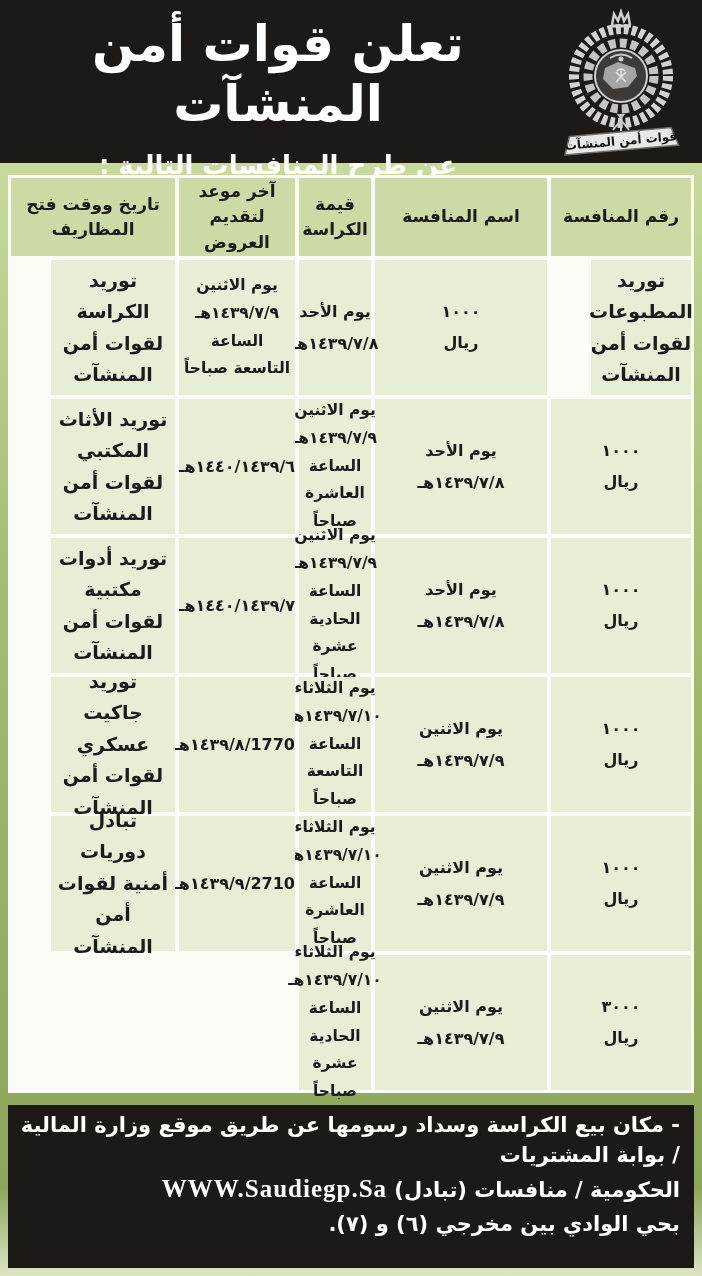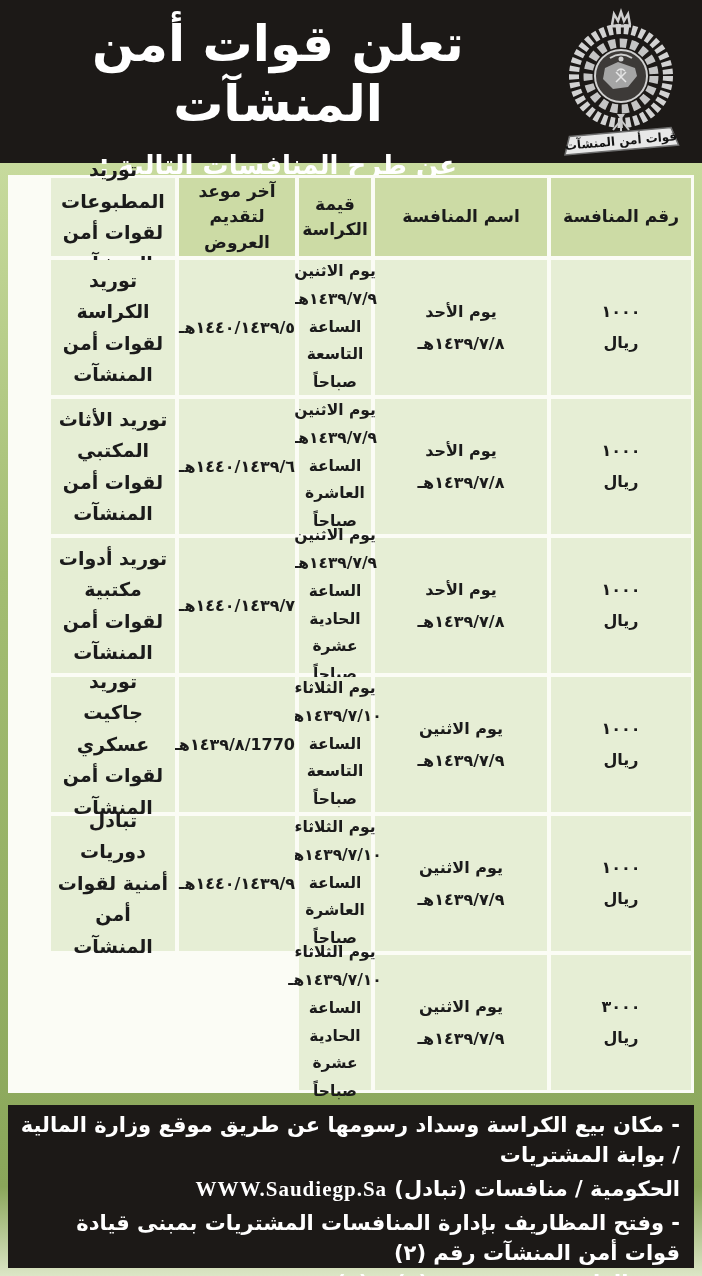--- a/index.html
+++ b/index.html
@@ -49,21 +49,21 @@
   .c-deadline{font-size:16px;line-height:2.0;}
   .c-open{font-size:15.5px;line-height:1.8;}
   
   .bottom-banner{
     position:absolute;top:1105px;right:8px;width:686px;height:163px;
     background:var(--banner-black);color:var(--text-white);
     padding:5px 14px 0 10px;font-weight:bold;
   }
   .f-line{font-size:21px;line-height:30px;text-align:right;}
   .f-line2{line-height:38px;}
-  .website{font-family:"Liberation Serif",serif;font-size:21px;letter-spacing:1px;}
+  .website{font-family:"Liberation Serif",serif;font-size:25px;letter-spacing:1px;}
 </style>
 </head>
 <body>
 
 <div class="ad">
 
   <div class="top-banner">
     <div class="logo-wrap">
       <svg width="130" height="150" viewBox="0 0 130 150">
 
@@ -107,32 +107,33 @@
   </div>
 
   <div class="tender-table">
 
     <div class="cell hdr">رقم المنافسة</div>
     <div class="cell hdr">اسم المنافسة</div>
     <div class="cell hdr">قيمة
 الكراسة</div>
     <div class="cell hdr">آخر موعد
 لتقديم العروض</div>
+    <div class="cell hdr">تاريخ ووقت فتح
+المظاريف</div>
 
     <div class="cell c-name">توريد المطبوعات لقوات أمن المنشآت</div>
     <div class="cell c-price">١٠٠٠
 ريال</div>
     <div class="cell c-deadline">يوم الأحد
 ١٤٣٩/٧/٨هـ</div>
     <div class="cell c-open">يوم الاثنين
 ١٤٣٩/٧/٩هـ
 الساعة
 التاسعة صباحاً</div>
 
-    <div class="cell c-num">١٤٤٠/١٤٣٩/٥هـ</div>
     <div class="cell c-name">توريد الكراسة لقوات أمن المنشآت</div>
     <div class="cell c-price">١٠٠٠
 ريال</div>
     <div class="cell c-deadline">يوم الأحد
 ١٤٣٩/٧/٨هـ</div>
     <div class="cell c-open">يوم الاثنين
 ١٤٣٩/٧/٩هـ
 الساعة
 العاشرة صباحاً</div>
 
@@ -162,35 +163,34 @@
     <div class="cell c-name">توريد جاكيت عسكري لقوات أمن المنشآت</div>
     <div class="cell c-price">١٠٠٠
 ريال</div>
     <div class="cell c-deadline">يوم الاثنين
 ١٤٣٩/٧/٩هـ</div>
     <div class="cell c-open">يوم الثلاثاء
 ١٤٣٩/٧/١٠هـ
 الساعة
 العاشرة صباحاً</div>
 
-    <div class="cell c-num">١٤٤٠/١٤٣٩/٩هـ</div>
+    <div class="cell c-num">2710/١٤٣٩/٩هـ</div>
     <div class="cell c-name">تبادل دوريات أمنية لقوات أمن المنشآت</div>
     <div class="cell c-price">٣٠٠٠
 ريال</div>
     <div class="cell c-deadline">يوم الاثنين
 ١٤٣٩/٧/٩هـ</div>
     <div class="cell c-open">يوم الثلاثاء
 ١٤٣٩/٧/١٠هـ
 الساعة
 الحادية عشرة صباحاً</div>
   </div>
 
   <div class="bottom-banner">
     <div class="f-line">- مكان بيع الكراسة وسداد رسومها عن طريق موقع وزارة المالية / بوابة المشتريات</div>
     <div class="f-line f-line2">
       <span>الحكومية / منافسات (تبادل) </span><span class="website">WWW.Saudiegp.Sa</span>
     </div>
-    <div class="f-line">- وفتح المظاريف بإدارة المنافسات المشتريات بمبنى قيادة قوات أمن المنشآت رقم (٢)</div>
     <div class="f-line">بحي الوادي بين مخرجي (٦) و (٧).</div>
 
   </div>
 
 </div>
 
 </body></html>

